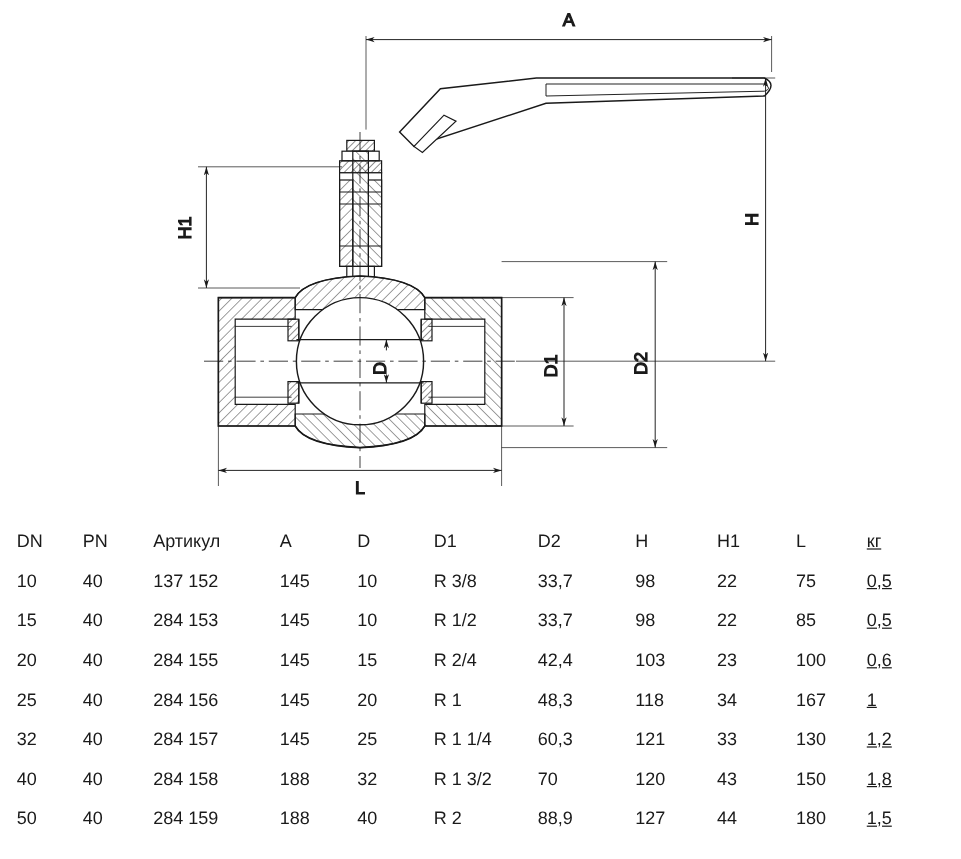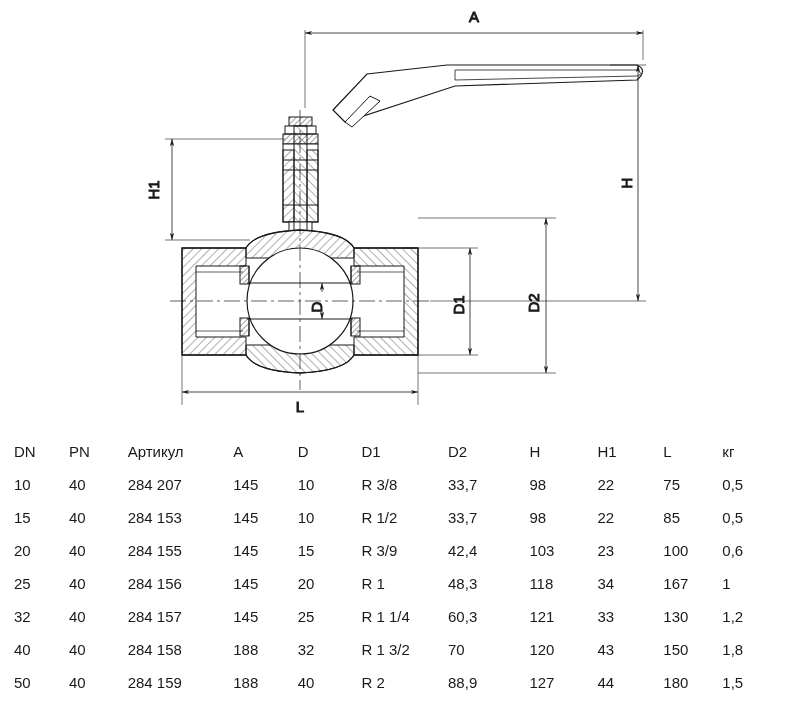--- a/index.html
+++ b/index.html
@@ -46,21 +46,21 @@
   .c0 { width: 58px; padding-left: 14px !important; }
   .c1 { width: 62px; margin-left: 48px; }
   .c2 { width: 110px; }
   .c3 { width: 68px; }
   .c4 { width: 68px; }
   .c5 { width: 90px; }
   .c6 { width: 86px; }
   .c7 { width: 72px; }
   .c8 { width: 70px; }
   .c9 { width: 62px; }
-  .c10 { width: 50px; }
+  .c10 { width: 50px; text-decoration: underline; }
   .dimtext {
     font-size: 15px;
     fill: #1a1a1a;
     font-family: "Liberation Sans", sans-serif;
   }
 </style>
 </head>
 <body>
 
 <svg id="drawing" viewBox="0 0 801 430" xmlns="http://www.w3.org/2000/svg">
@@ -227,21 +227,21 @@
       <th class="c7">H</th>
       <th class="c8">H1</th>
       <th class="c9">L</th>
       <th class="c10">кг</th>
     </tr>
   </thead>
   <tbody>
     <tr>
       <td class="c0">10</td>
       <td class="c1">40</td>
-      <td class="c2">284 207</td>
+      <td class="c2">137 152</td>
       <td class="c3">145</td>
       <td class="c4">10</td>
       <td class="c5">R 3/8</td>
       <td class="c6">33,7</td>
       <td class="c7">98</td>
       <td class="c8">22</td>
       <td class="c9">75</td>
       <td class="c10">0,5</td>
     </tr>
     <tr>
@@ -256,21 +256,21 @@
       <td class="c8">22</td>
       <td class="c9">85</td>
       <td class="c10">0,5</td>
     </tr>
     <tr>
       <td class="c0">20</td>
       <td class="c1">40</td>
       <td class="c2">284 155</td>
       <td class="c3">145</td>
       <td class="c4">15</td>
-      <td class="c5">R 3/9</td>
+      <td class="c5">R 2/4</td>
       <td class="c6">42,4</td>
       <td class="c7">103</td>
       <td class="c8">23</td>
       <td class="c9">100</td>
       <td class="c10">0,6</td>
     </tr>
     <tr>
       <td class="c0">25</td>
       <td class="c1">40</td>
       <td class="c2">284 156</td>

